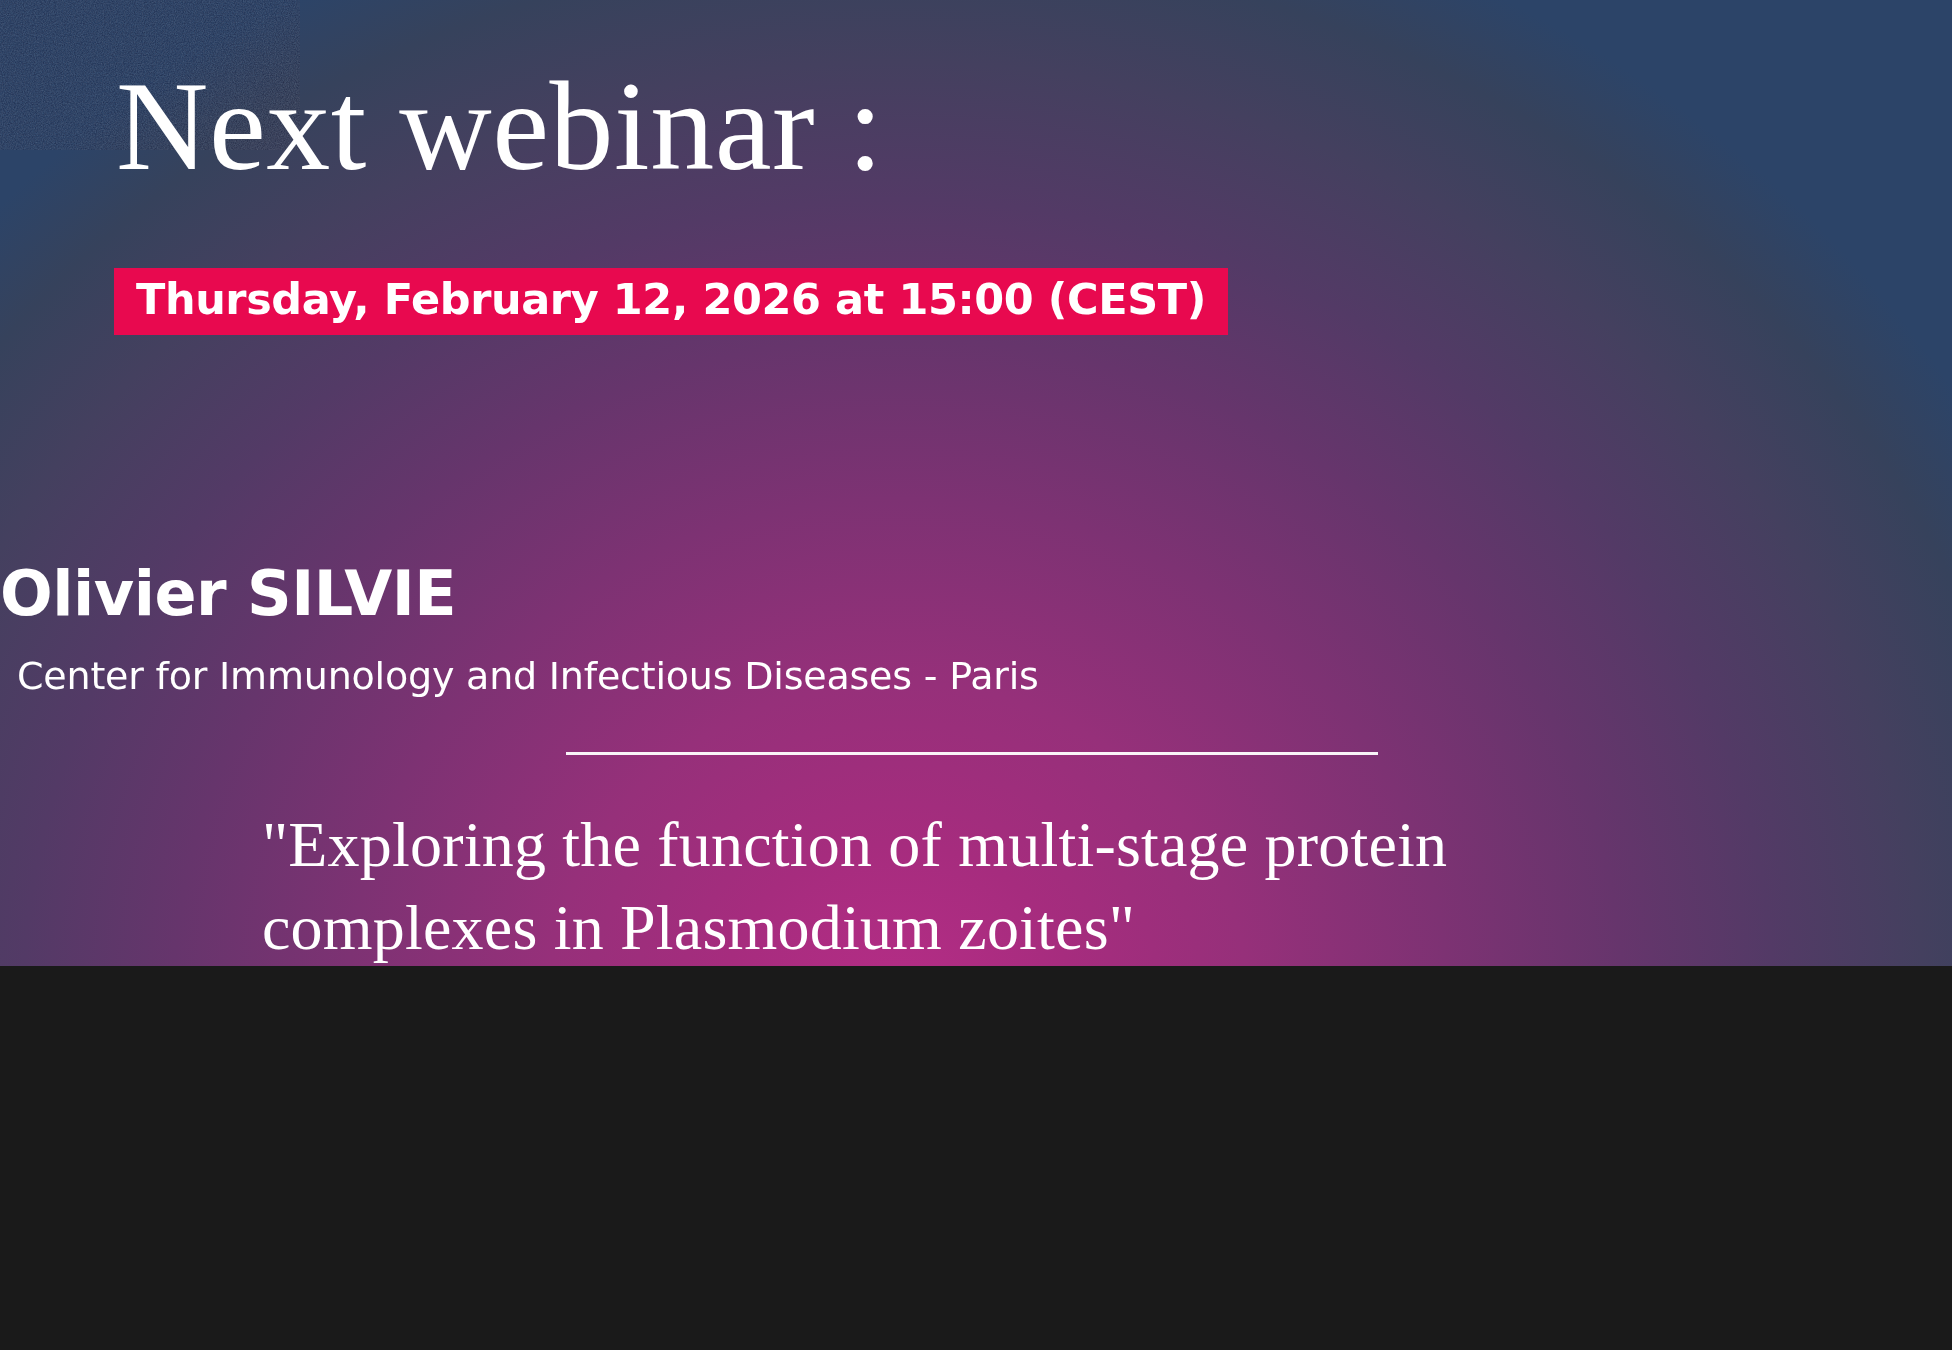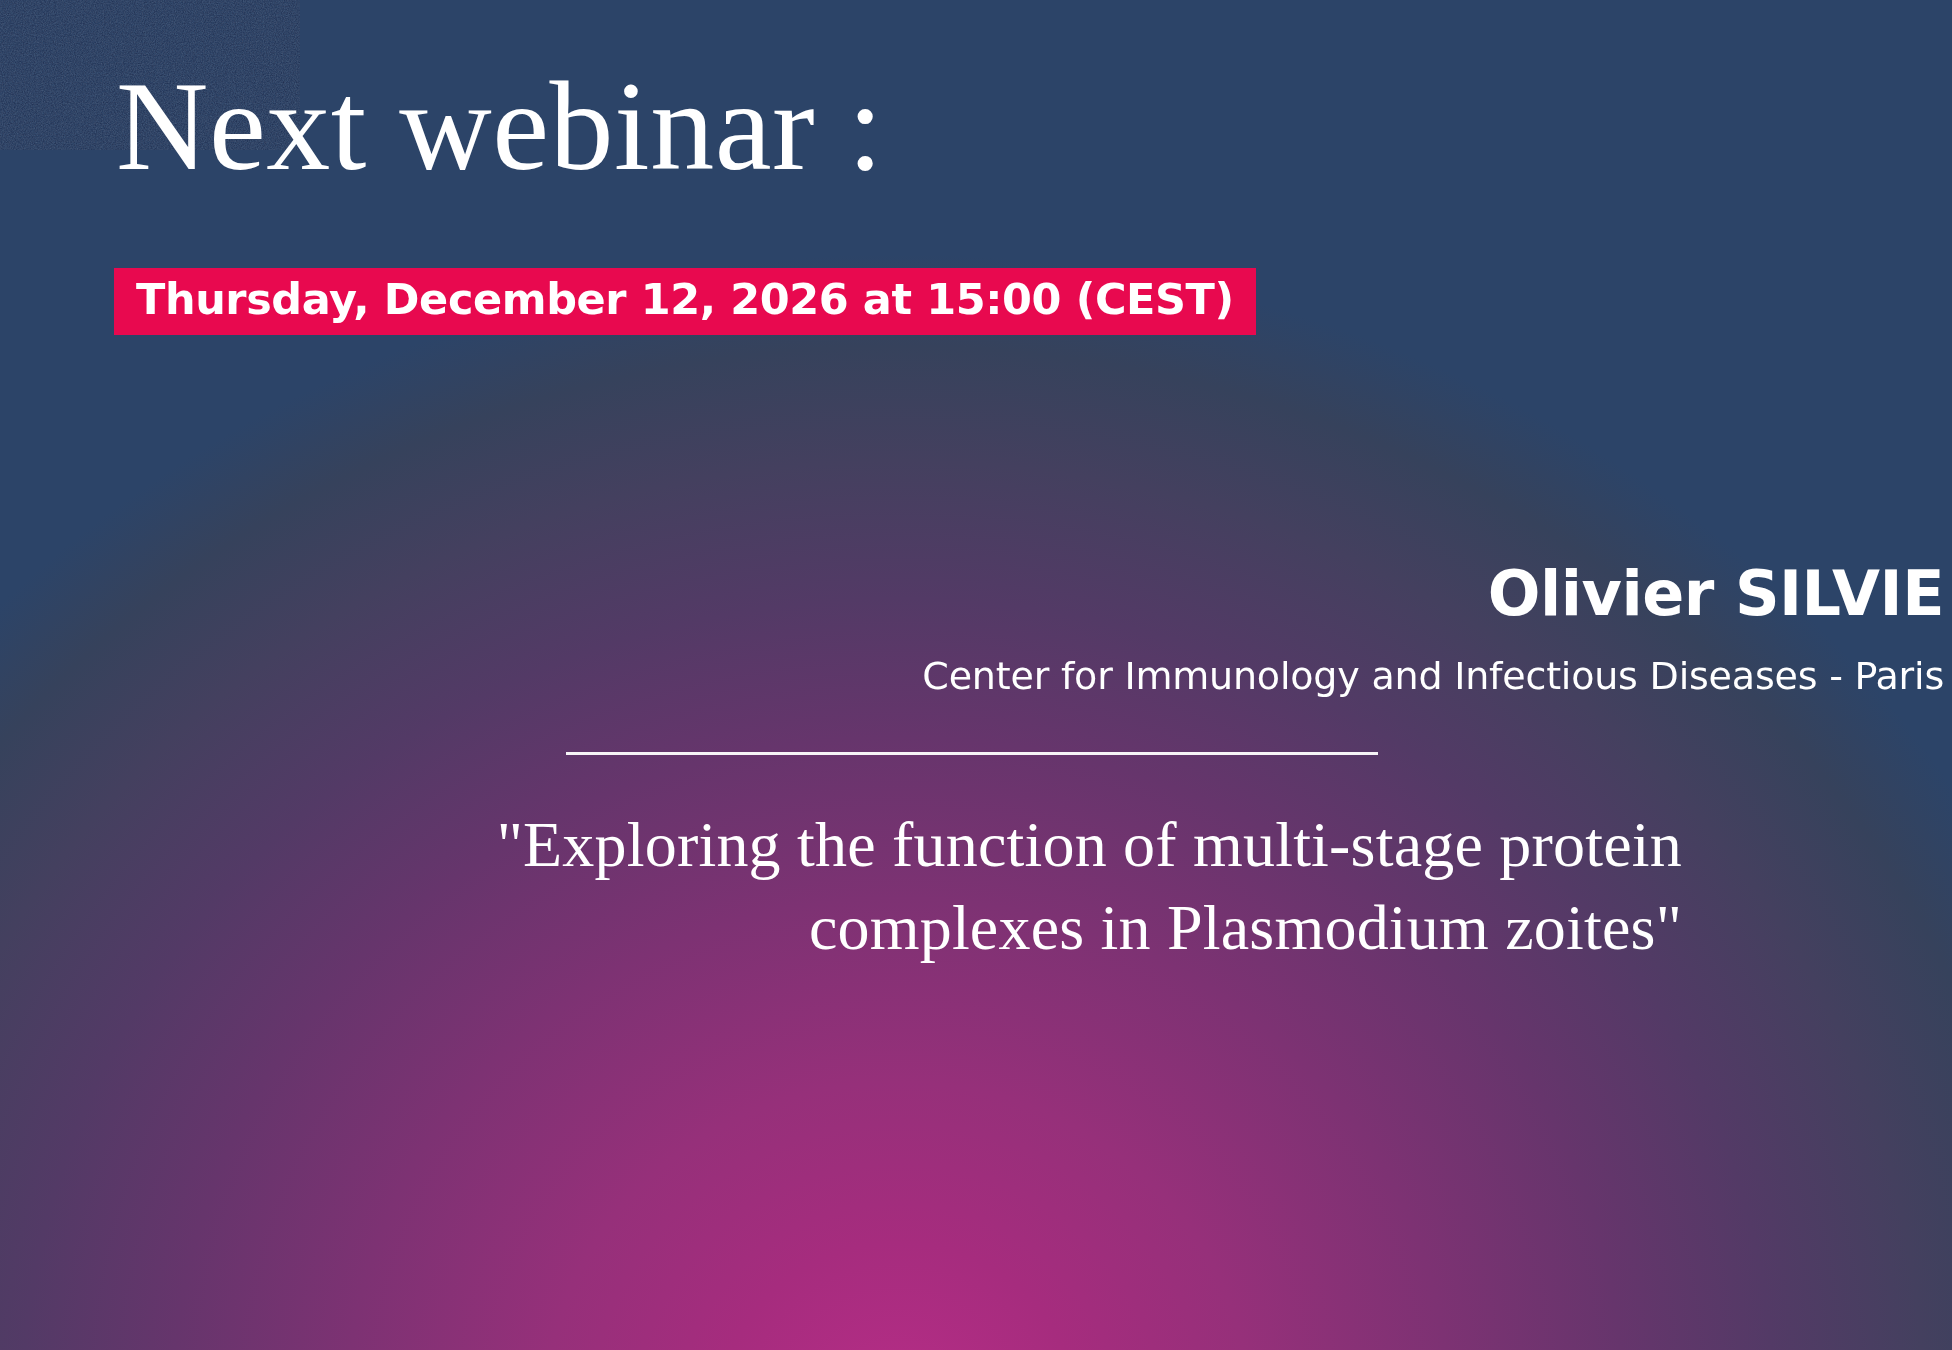--- a/index.html
+++ b/index.html
@@ -4,21 +4,21 @@
 <style>
   html, body {
     margin: 0;
     padding: 0;
     background: #1a1a1a;
   }
 
   #poster {
     position: relative;
     width: 1952px;
-    height: 1350px;
+    height: 966px;
     overflow: hidden;
     font-family: "Liberation Sans", sans-serif;
     
     background:
       radial-gradient(ellipse 1250px 1150px at 46% 104%,
         #b52d86 0%,
         #a62c7e 14%,
         #96307a 28%,
         #7d3273 44%,
         #66356c 58%,
@@ -88,21 +88,21 @@
     height: 268px;
   }
   .logo svg { display: block; width: 100%; height: 100%; }
 
   
   .center-block {
     position: absolute;
     left: 0;
     right: 8px;
     top: 560px;
-    text-align: right;
+    text-align: left;
   }
   .speaker-name {
     font-family: "DejaVu Sans", sans-serif;
     font-weight: 700;
     font-size: 62px;
     line-height: 1.1;
     color: #ffffff;
     letter-spacing: -0.5px;
     margin: 0;
   }
@@ -160,21 +160,21 @@
                 0 0 0 0 1
                 0 0 0 0 1
                 0 0 0 -1.2 0.85"></feColorMatrix>
     </filter>
     <rect width="100%" height="100%" filter="url(#noiseLight)"></rect>
   </svg>
 
   <div class="headline">Next webinar :</div>
 
   <div class="date-banner">
-    <div class="date-banner-text">Thursday, December 12, 2026 at 15:00 (CEST)</div>
+    <div class="date-banner-text">Thursday, February 12, 2026 at 15:00 (CEST)</div>
   </div>
 
 
   <div class="center-block">
     <div class="speaker-name">Olivier SILVIE</div>
 
     <div class="affiliation">Center for Immunology and Infectious Diseases - Paris</div>
 
     <div class="divider-wrap">
       <div class="divider"></div>

